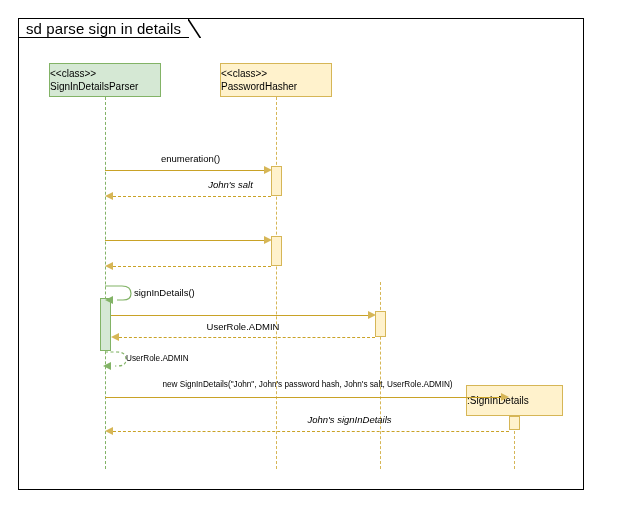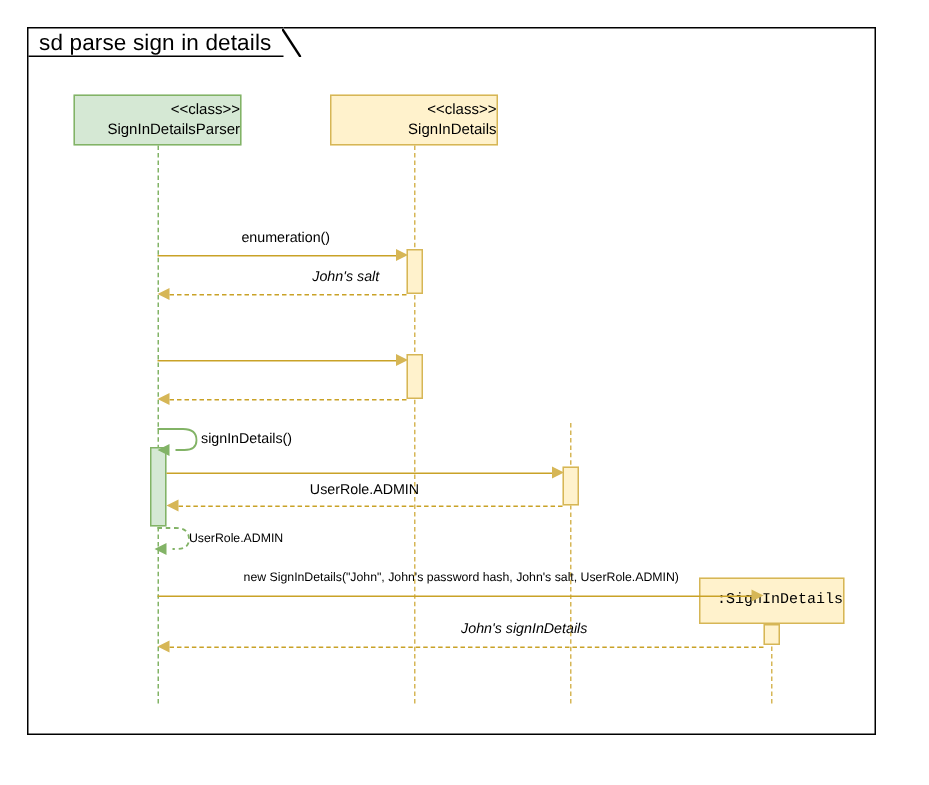--- a/index.html
+++ b/index.html
@@ -59,21 +59,21 @@
     overflow: hidden;
   }
   .frame-tab .tab-corner svg { display: block; }
 
   
   .participant {
     position: absolute;
     box-sizing: border-box;
     display: flex;
     flex-direction: column;
-    align-items: flex-end;
+    align-items: flex-start;
     justify-content: center;
     text-align: center;
     font-size: 10px;
     line-height: 13px;
     color: #000000;
   }
   .participant.green { background: #d5e8d4; border: 1px solid #82b366; }
   .participant.yellow { background: #fff2cc; border: 1px solid #d6b656; }
   .participant .stereo { display: block; }
   .participant .pname { display: block; }
@@ -159,25 +159,25 @@
     </div>
   </div>
 
   <div class="participant green" style="left:49px; top:63px; width:112px; height:34px;">
     <span class="stereo">&lt;&lt;class&gt;&gt;</span>
     <span class="pname">SignInDetailsParser</span>
   </div>
 
   <div class="participant yellow" style="left:220px; top:63px; width:112px; height:34px;">
     <span class="stereo">&lt;&lt;class&gt;&gt;</span>
-    <span class="pname">SignInDetails</span>
-  </div>
-
-
-  <div class="participant yellow" style="left:466px; top:385px; width:97px; height:31px;font-family:Liberation Mono, monospace;">
+    <span class="pname">PasswordHasher</span>
+  </div>
+
+
+  <div class="participant yellow" style="left:466px; top:385px; width:97px; height:31px;">
     <span class="pname">:SignInDetails</span>
   </div>
 
   <div class="lifeline green" style="left:105px; top:97px;  height:372px;"></div>
   <div class="lifeline yellow" style="left:276px; top:97px;  height:372px;"></div>
   <div class="lifeline yellow" style="left:380px; top:282px; height:187px;"></div>
   <div class="lifeline yellow" style="left:514px; top:416px; height:53px;"></div>
 
   <div class="activation yellow" style="left:271px; top:166px; width:11px; height:30px;"></div>
   <div class="activation yellow" style="left:271px; top:236px; width:11px; height:30px;"></div>

